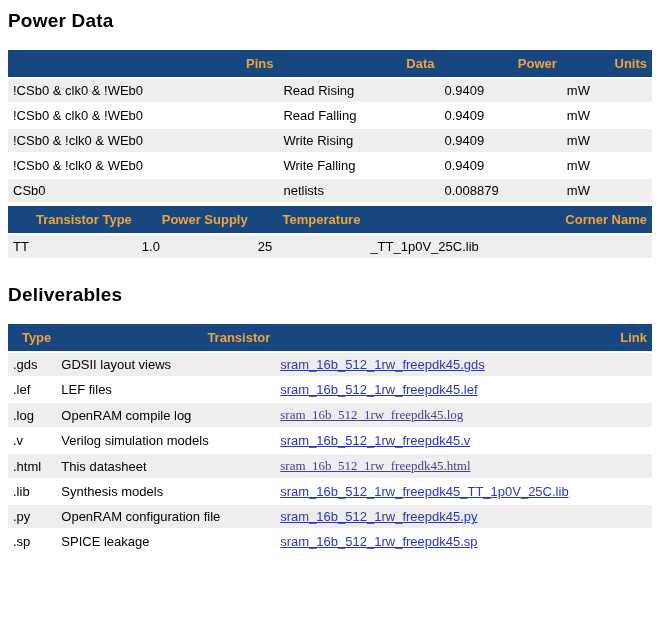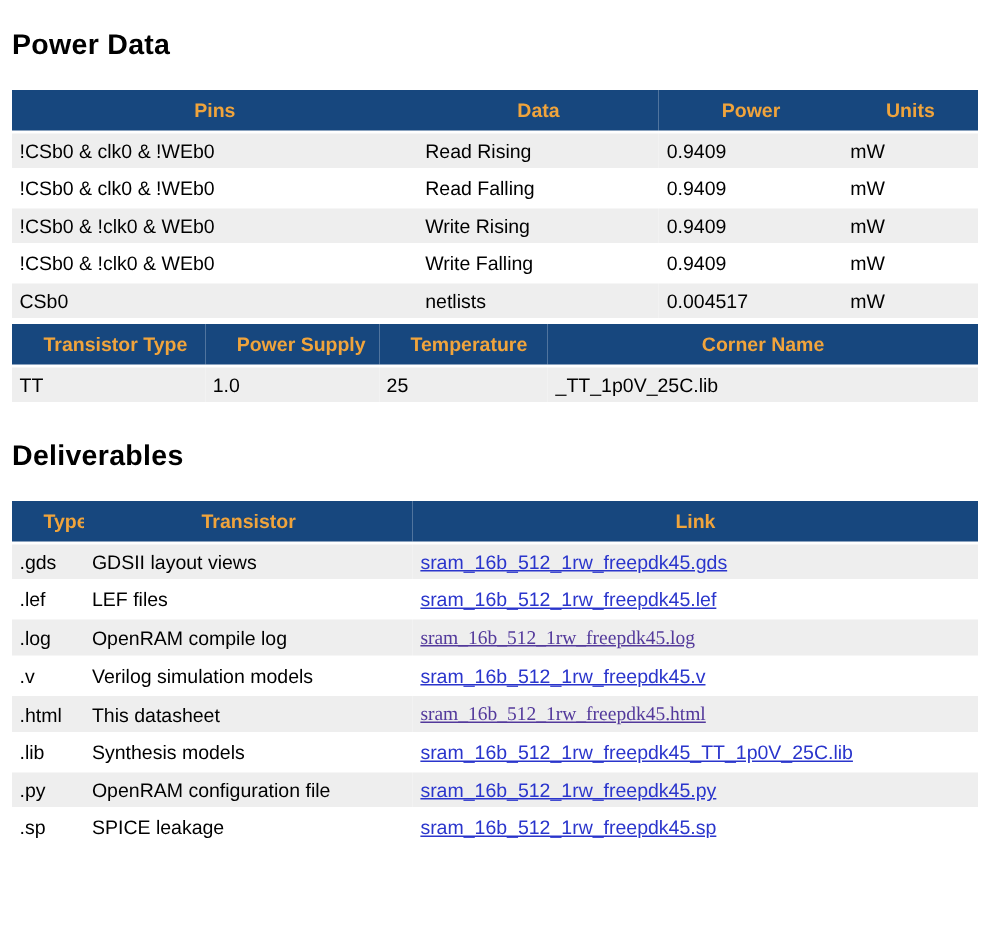--- a/index.html
+++ b/index.html
@@ -28,35 +28,35 @@
   }
   h2.section-heading {
     font-size: 19px;
     line-height: 22px;
     font-weight: bold;
     color: var(--heading-text);
     margin: 24px 0 16px 0;
     letter-spacing: 0.2px;
   }
   section:first-child h2.section-heading {
-    margin-top: 20px;
+    margin-top: 10px;
   }
   table.data-table {
     width: 100%;
     border-collapse: separate;
     border-spacing: 0 2px;
     font-size: 13px;
     table-layout: fixed;
   }
   table.data-table th {
     background: var(--header-bg);
     color: var(--header-text);
-    text-align: center;
+    text-align: right;
     font-weight: bold;
-    padding: 6px 21px;
+    padding: 6px 5px;
     font-size: 13px;
     white-space: nowrap;
     overflow: hidden;
   }
   table.data-table td {
     padding: 4px 5px;
     background: var(--row-bg);
     white-space: nowrap;
     overflow: hidden;
   }
@@ -116,21 +116,21 @@
           </tr>
           <tr>
             <td>!CSb0 &amp; !clk0 &amp; WEb0</td>
             <td>Write Falling</td>
             <td>0.9409</td>
             <td>mW</td>
           </tr>
           <tr>
             <td>CSb0</td>
             <td>netlists</td>
-            <td>0.004517</td>
+            <td>0.008879</td>
             <td>mW</td>
           </tr>
         </tbody>
       </table>
   </section>
 
   <section>
     <table class="data-table">
         <colgroup>
           <col style="width: 20%;">

